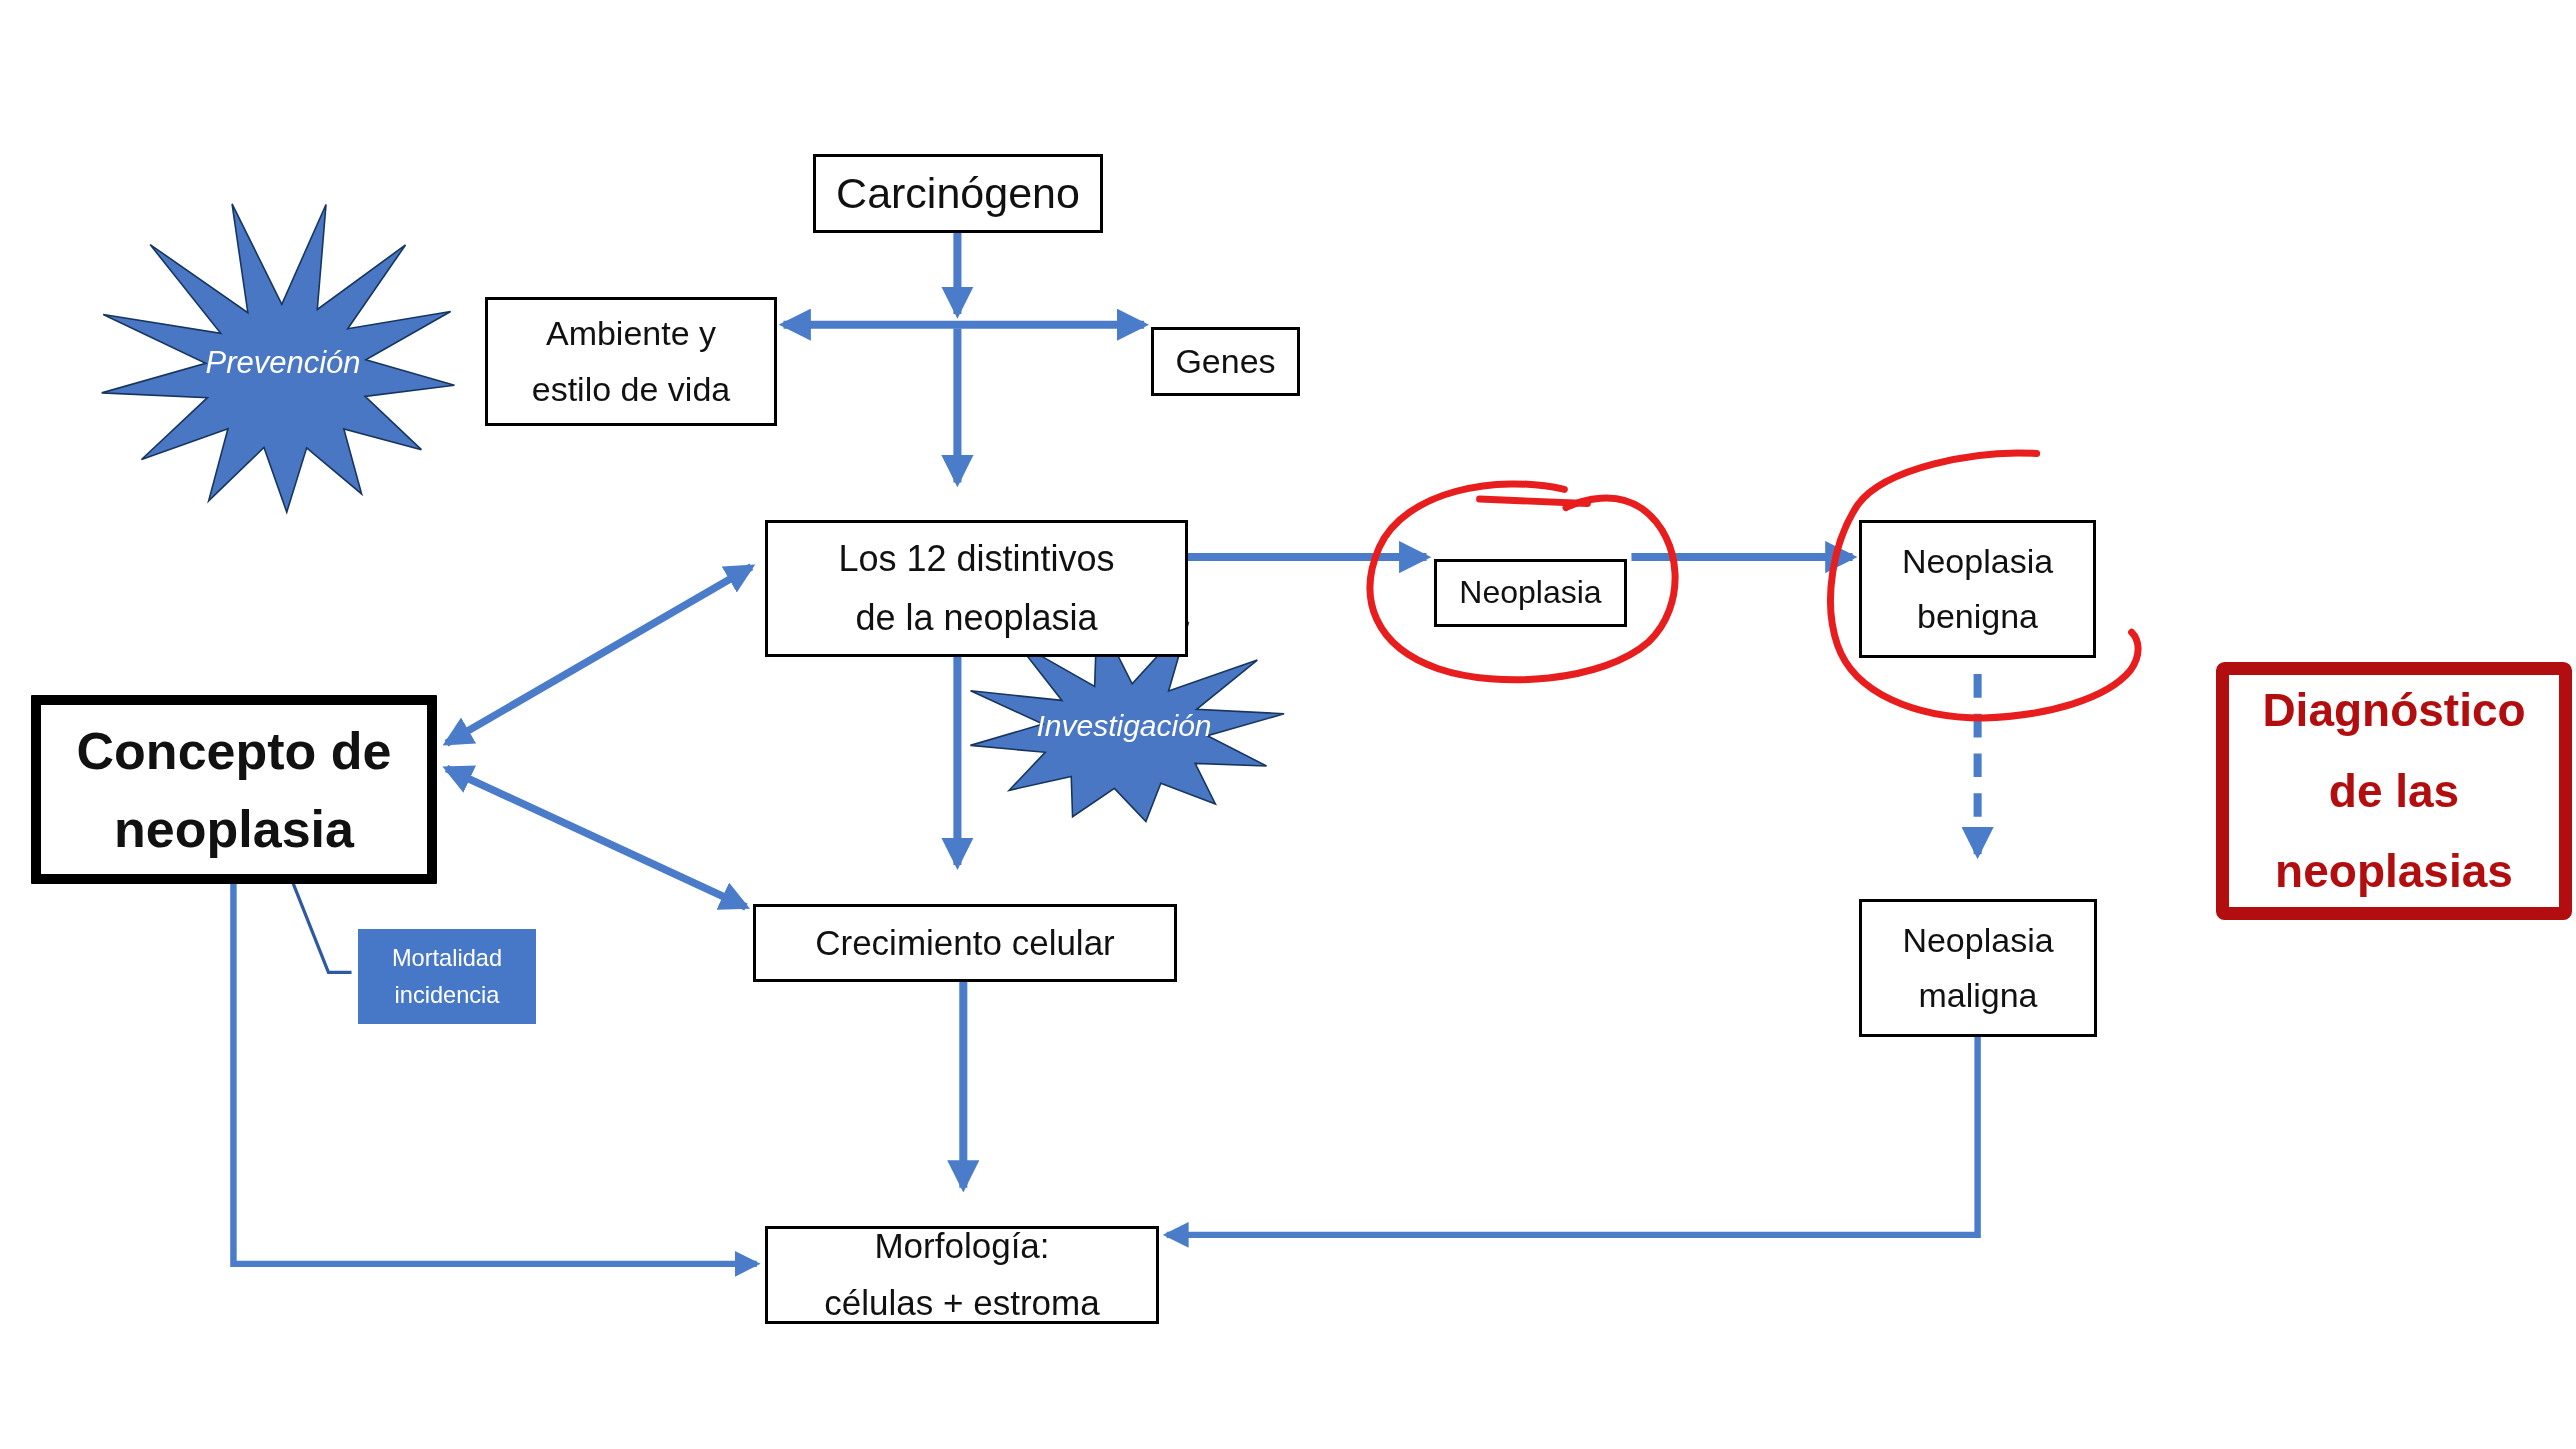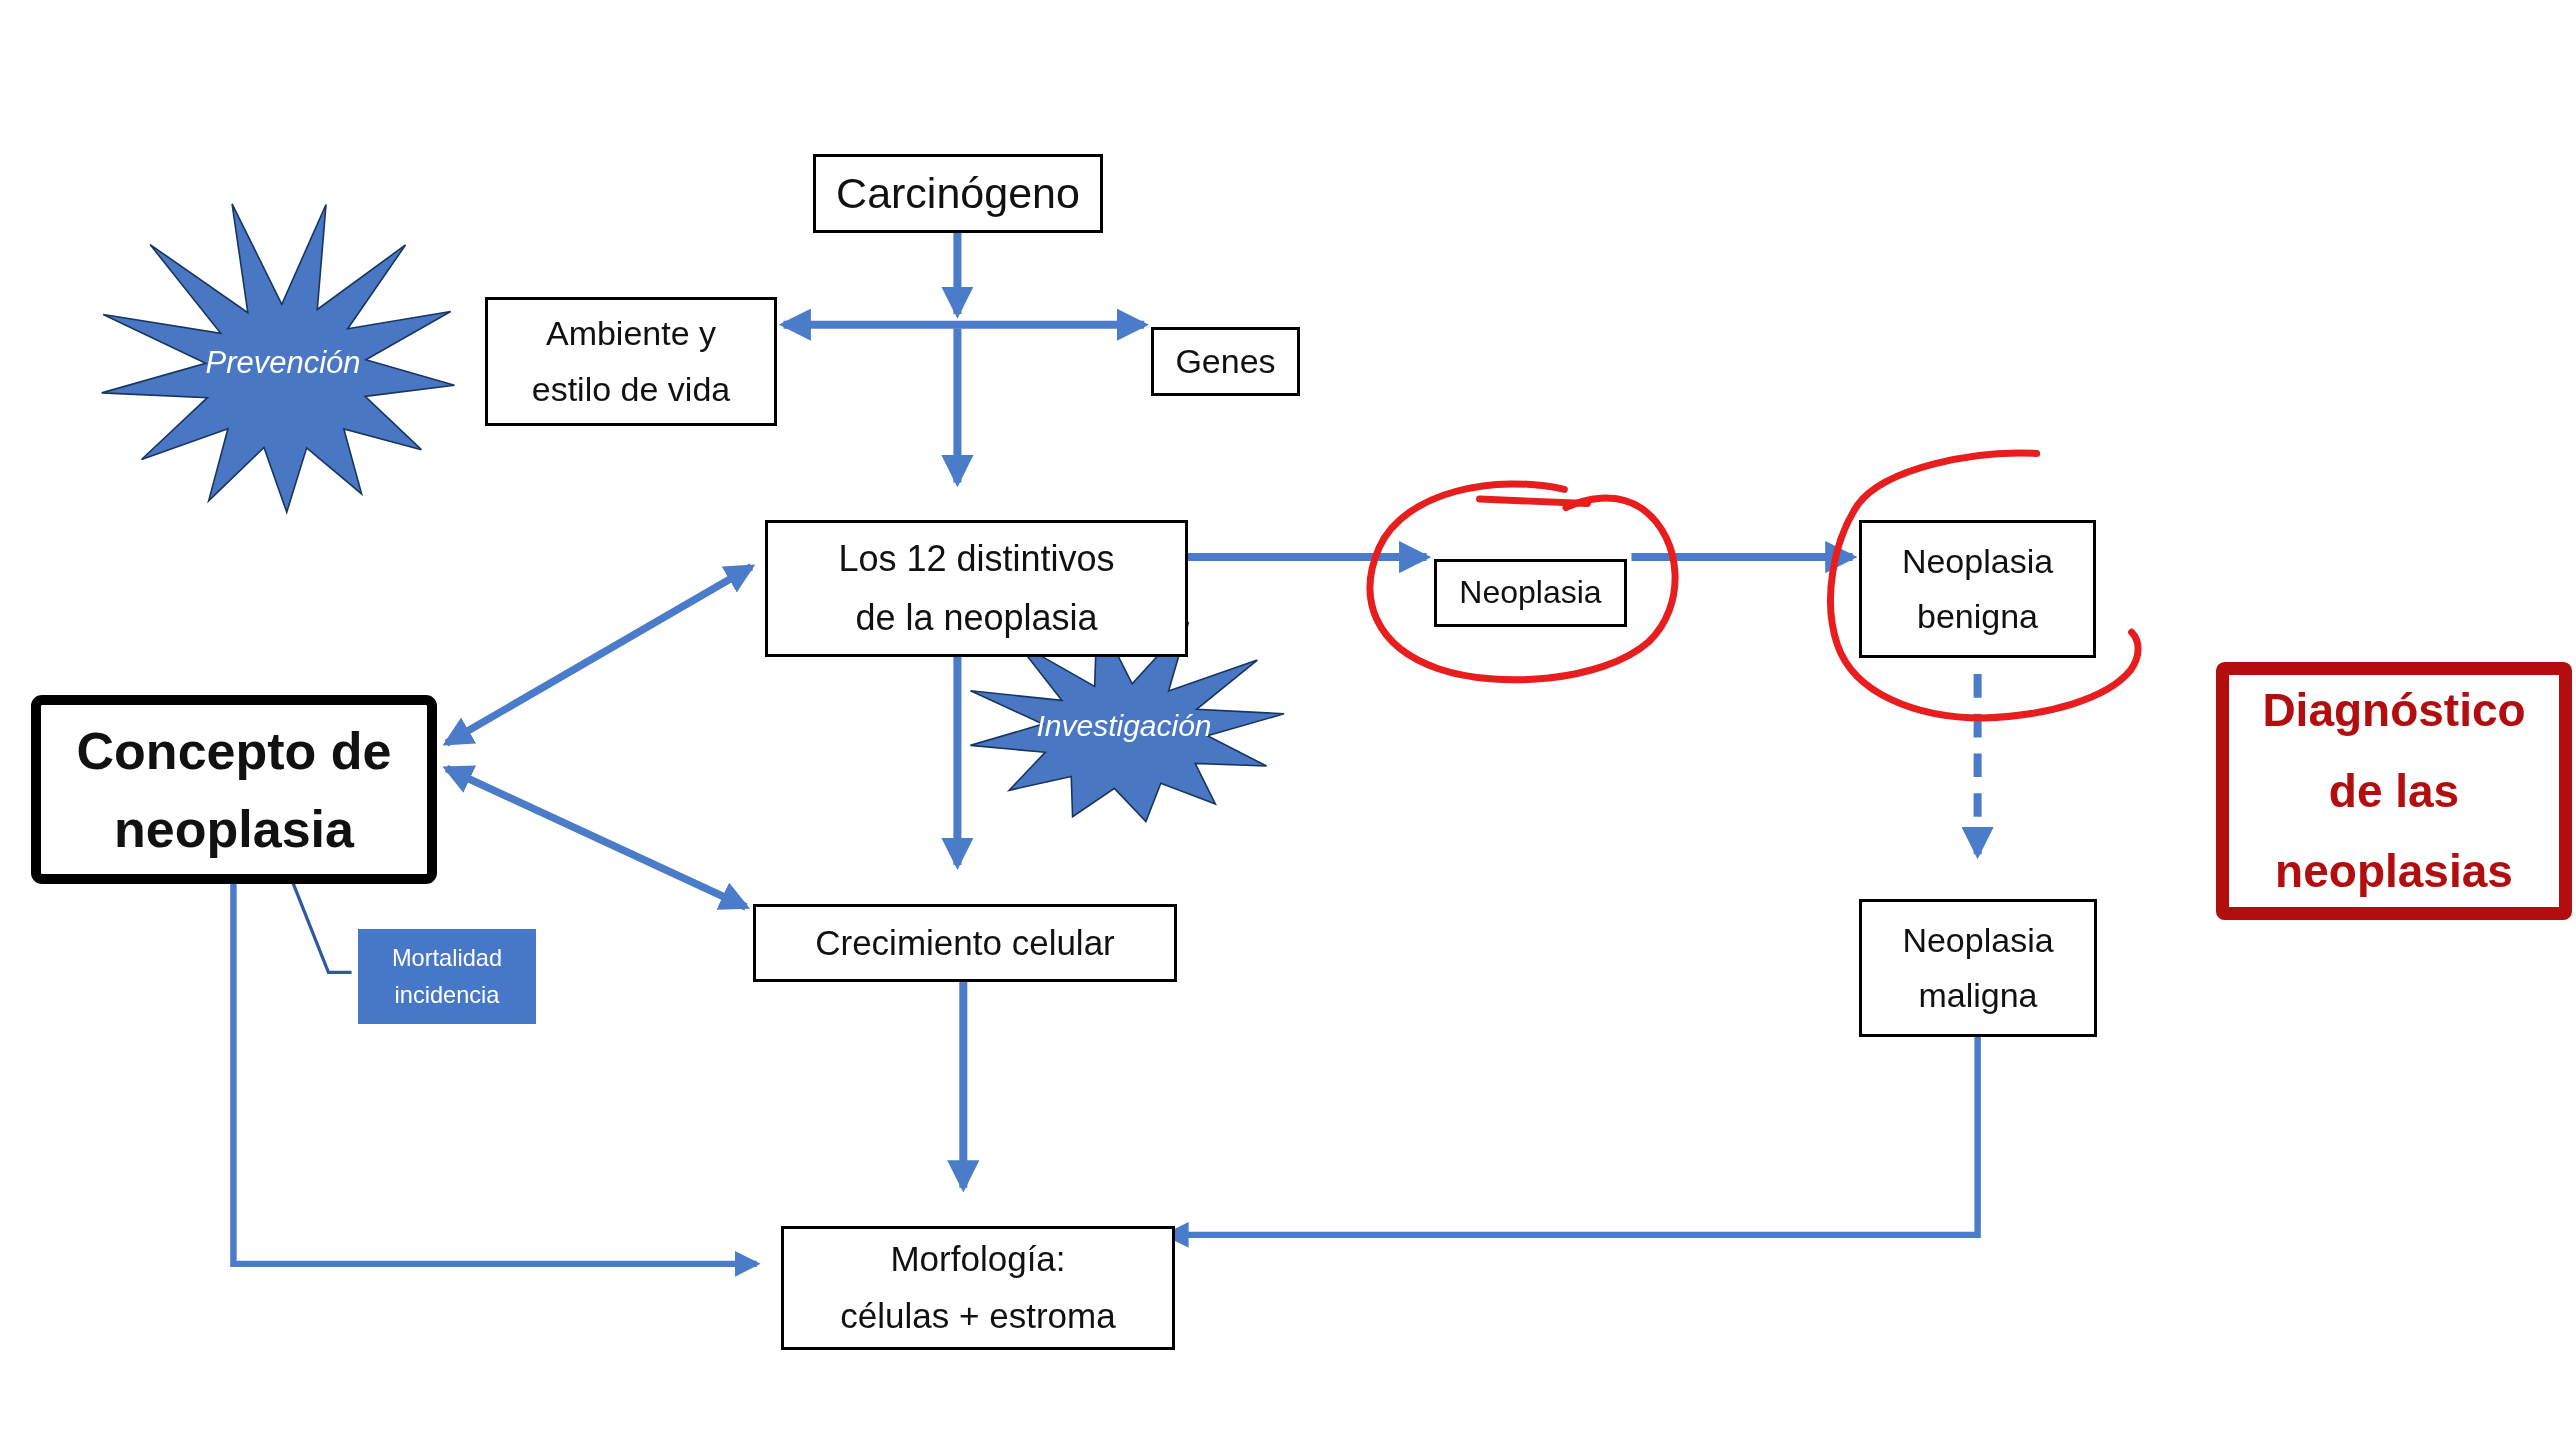--- a/index.html
+++ b/index.html
@@ -21,21 +21,21 @@
   svg{position:absolute;left:0;top:0;}
   #connector-layer{z-index:1;}
   #red-pen-layer{z-index:4;pointer-events:none;}
   .box{
     position:absolute;z-index:2;box-sizing:border-box;
     background:#ffffff;border:3.2px solid var(--box-border);
     display:flex;flex-direction:column;align-items:center;justify-content:center;
     text-align:center;color:var(--ink);line-height:1.62;margin-top:32px;
   }
   .box span{display:block;white-space:nowrap;}
-  .box--concepto{border-width:10.7px;border-radius:11px;font-weight:bold;line-height:1.5;}
+  .box--concepto{border-width:10.7px;border-radius:1px;font-weight:bold;line-height:1.5;}
   .box--diagnostico{
     border:13px solid var(--dark-red);border-radius:8.6px;color:var(--dark-red);
     font-weight:bold;line-height:1.75;
   }
   .box--mortalidad{
     background:var(--mortalidad-fill);border:none;color:#ffffff;line-height:1.55;
   }
   .star-label{
     position:absolute;z-index:3;transform:translate(-50%,-50%);
     color:#ffffff;font-style:italic;white-space:nowrap;
@@ -133,21 +133,21 @@
   <div class="box box--mortalidad" style="left:358px;top:897px;width:178px;height:95px;font-size:23.6px;">
     <span>Mortalidad</span>
     <span>incidencia</span>
   </div>
 
   <div class="box" style="left:1859px;top:867px;width:238px;height:138px;font-size:34px;">
     <span>Neoplasia</span>
     <span>maligna</span>
   </div>
 
-  <div class="box" style="left:781px;top:1194px;width:394px;height:124px;font-size:35px;justify-content:center;">
+  <div class="box" style="left:765px;top:1194px;width:394px;height:98px;font-size:35px;justify-content:center;">
     <span>Morfología:</span>
     <span>células + estroma</span>
   </div>
 
   <div class="star-label" style="left:283px;top:363px;font-size:31px;">Prevención</div>
   <div class="star-label" style="left:1124px;top:726px;font-size:30px;">Investigación</div>
 
   <svg id="red-pen-layer" width="2576" height="1449" viewBox="0 0 4800 2700">
     <path class="redpen" stroke-width="13" d="M 2915,912 C 2790,883 2618,914 2570,1020
              C 2528,1116 2563,1206 2680,1246

